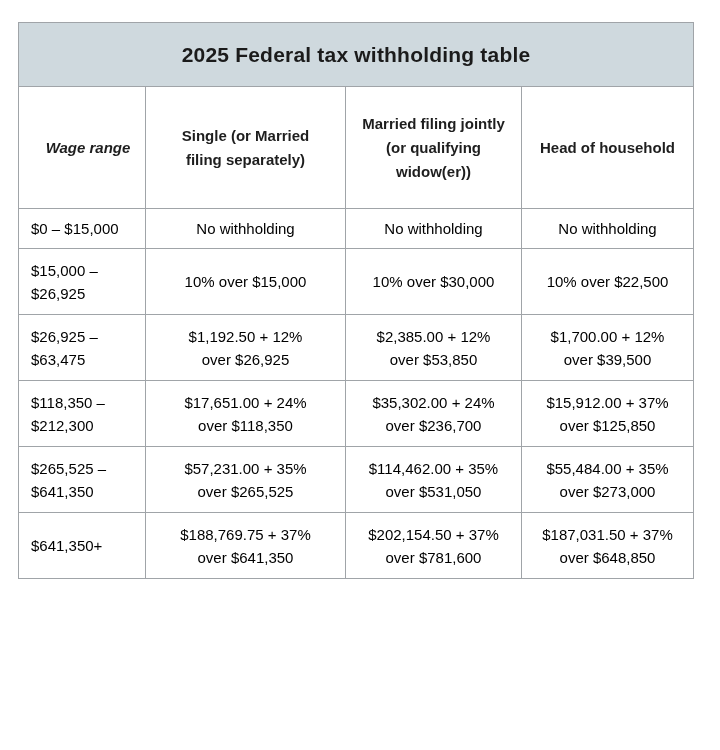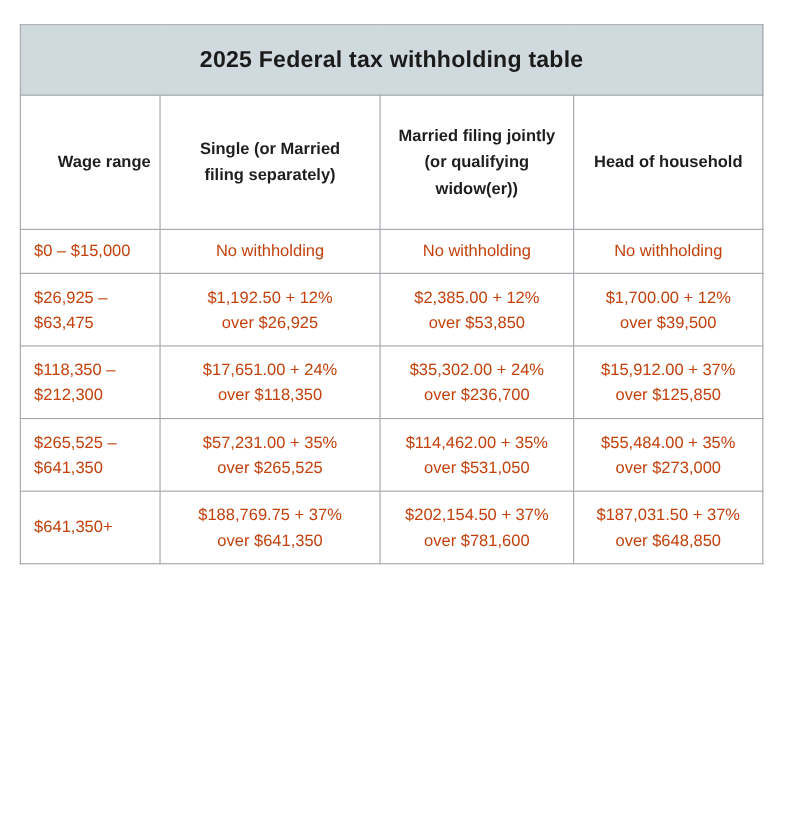--- a/index.html
+++ b/index.html
@@ -55,31 +55,32 @@
     height: 122px;
     font-size: 15px;
     font-weight: bold;
     text-align: center;
     line-height: 24px;
     padding: 4px 8px;
     color: #1e1e1e;
     background: #ffffff;
   }
   tr.header-row th:first-child {
-    text-align: right;
+    text-align: center;
     padding-left: 20px;
+    font-style: italic;
   }
 
   
   tbody td {
     font-size: 15px;
     line-height: 23px;
     text-align: center;
     padding: 4px 8px;
-    color: #c2410c;
+    color: #000000;
     background: #ffffff;
   }
   tbody td:first-child {
     text-align: left;
     padding-left: 12px;
   }
   tbody tr { height: 66px; }
   tbody tr:first-child { height: 40px; }
 </style>
 </head>
@@ -106,20 +107,27 @@
 widow(er))</th>
           <th>Head of household</th>
         </tr>
     </thead>
     <tbody>
         <tr>
           <td>$0 – $15,000</td>
           <td>No withholding</td>
           <td>No withholding</td>
           <td>No withholding</td>
+        </tr>
+        <tr>
+          <td>$15,000 –
+$26,925</td>
+          <td>10% over $15,000</td>
+          <td>10% over $30,000</td>
+          <td>10% over $22,500</td>
         </tr>
         <tr>
           <td>$26,925 –
 $63,475</td>
           <td>$1,192.50 + 12%
 over $26,925</td>
           <td>$2,385.00 + 12%
 over $53,850</td>
           <td>$1,700.00 + 12%
 over $39,500</td>

